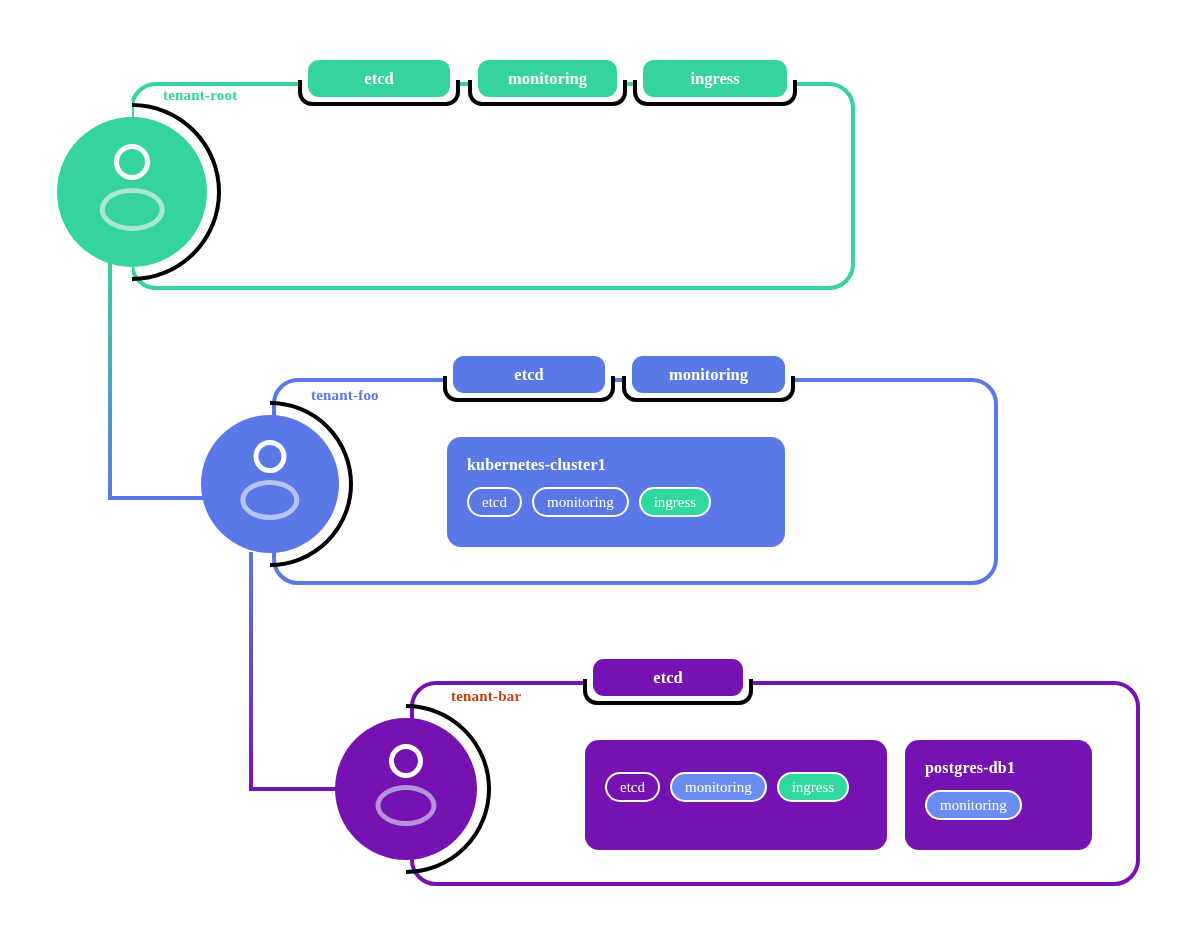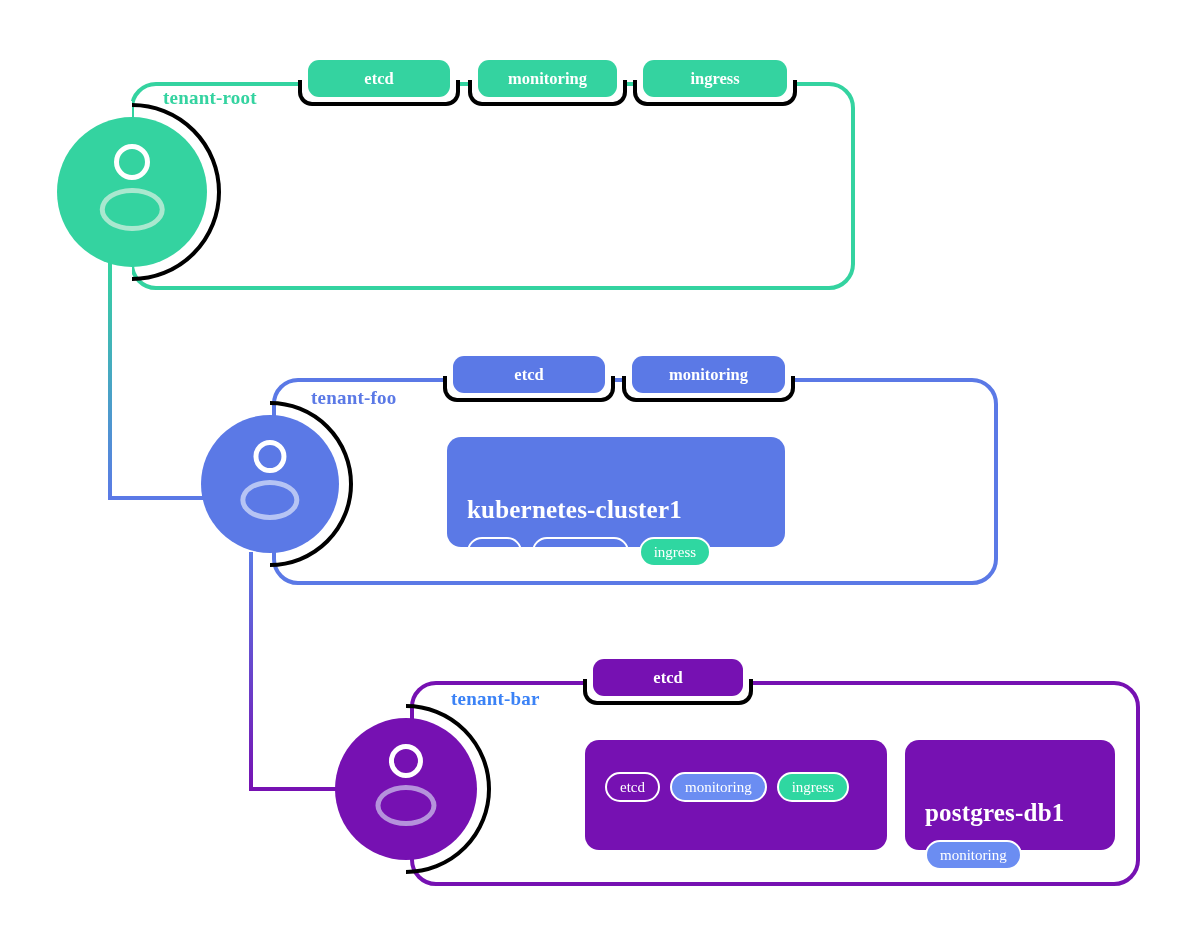--- a/index.html
+++ b/index.html
@@ -8,24 +8,24 @@
     position:relative; width:1200px; height:950px; background:#ffffff;
     font-family:"Liberation Sans", sans-serif; overflow:hidden;
   }
 
   
   .box { position:absolute; border:4px solid; border-radius:26px; background:transparent; }
   .b-green  { border-color:#34d3a0; }
   .b-blue   { border-color:#5b79e6; }
   .b-purple { border-color:#7611b2; }
 
-  .tenant-label { position:absolute; font-size:19px; font-weight:700; letter-spacing:.2px; }
+  .tenant-label { position:absolute; font-size:15px; font-weight:700; letter-spacing:.2px; }
   .t-green  { color:#34d3a0; }
   .t-blue   { color:#5b79e6; }
-  .t-purple { color:#3b82f6; }
+  .t-purple { color:#c2410c; }
 
   
   .pocket {
     position:absolute; height:26px; background:#ffffff;
     border-left:4px solid; border-right:4px solid; border-bottom:4px solid;
     border-radius:0 0 14px 14px;
   }
   .ttag {
     position:absolute; height:37px; border-radius:11px; color:#ffffff;
     font-size:16.5px; font-weight:700; text-align:center; line-height:37px;
@@ -52,21 +52,21 @@
   .avatar .torso {
     position:absolute; left:50%; top:47%; transform:translateX(-50%);
     width:43%; height:29%; border:5px solid; border-radius:50%;
   }
   .torso-green  { border-color:#a9e8cf !important; }
   .torso-blue   { border-color:#b6c4f4 !important; }
   .torso-purple { border-color:#b592dc !important; }
 
   
   .card { position:absolute; border-radius:14px; padding:19px 20px; color:#ffffff; }
-  .card-title { font-size:25px; font-weight:700; color:#ffffff; letter-spacing:.2px;margin-top:40px; }
+  .card-title { font-size:16px; font-weight:700; color:#ffffff; letter-spacing:.2px; }
   .pills { display:flex; gap:10px; margin-top:13px; }
   .pill {
     height:30px; line-height:26px; padding:0 13px; border:2px solid #ffffff;
     border-radius:15px; font-size:15px; font-weight:500; color:#ffffff; white-space:nowrap;
   }
   .pill-outline { background:transparent; }
   .pill-blue    { background:#6b8df2; }
   .pill-green   { background:#2fd7a1; }
 </style>
 </head>
@@ -138,20 +138,20 @@
   </div>
 
   <div class="card bg-purple" style="left:585px; top:740px; width:302px; height:110px;">
     <div class="pills">
       <span class="pill pill-outline">etcd</span>
       <span class="pill pill-blue">monitoring</span>
       <span class="pill pill-green">ingress</span>
     </div>
   </div>
 
-  <div class="card bg-purple" style="left:905px; top:740px; width:210px; height:110px;">
+  <div class="card bg-purple" style="left:905px; top:740px; width:187px; height:110px;">
     <div class="card-title">postgres-db1</div>
     <div class="pills">
       <span class="pill pill-blue">monitoring</span>
     </div>
   </div>
 
 </div>
 
 </body></html>

